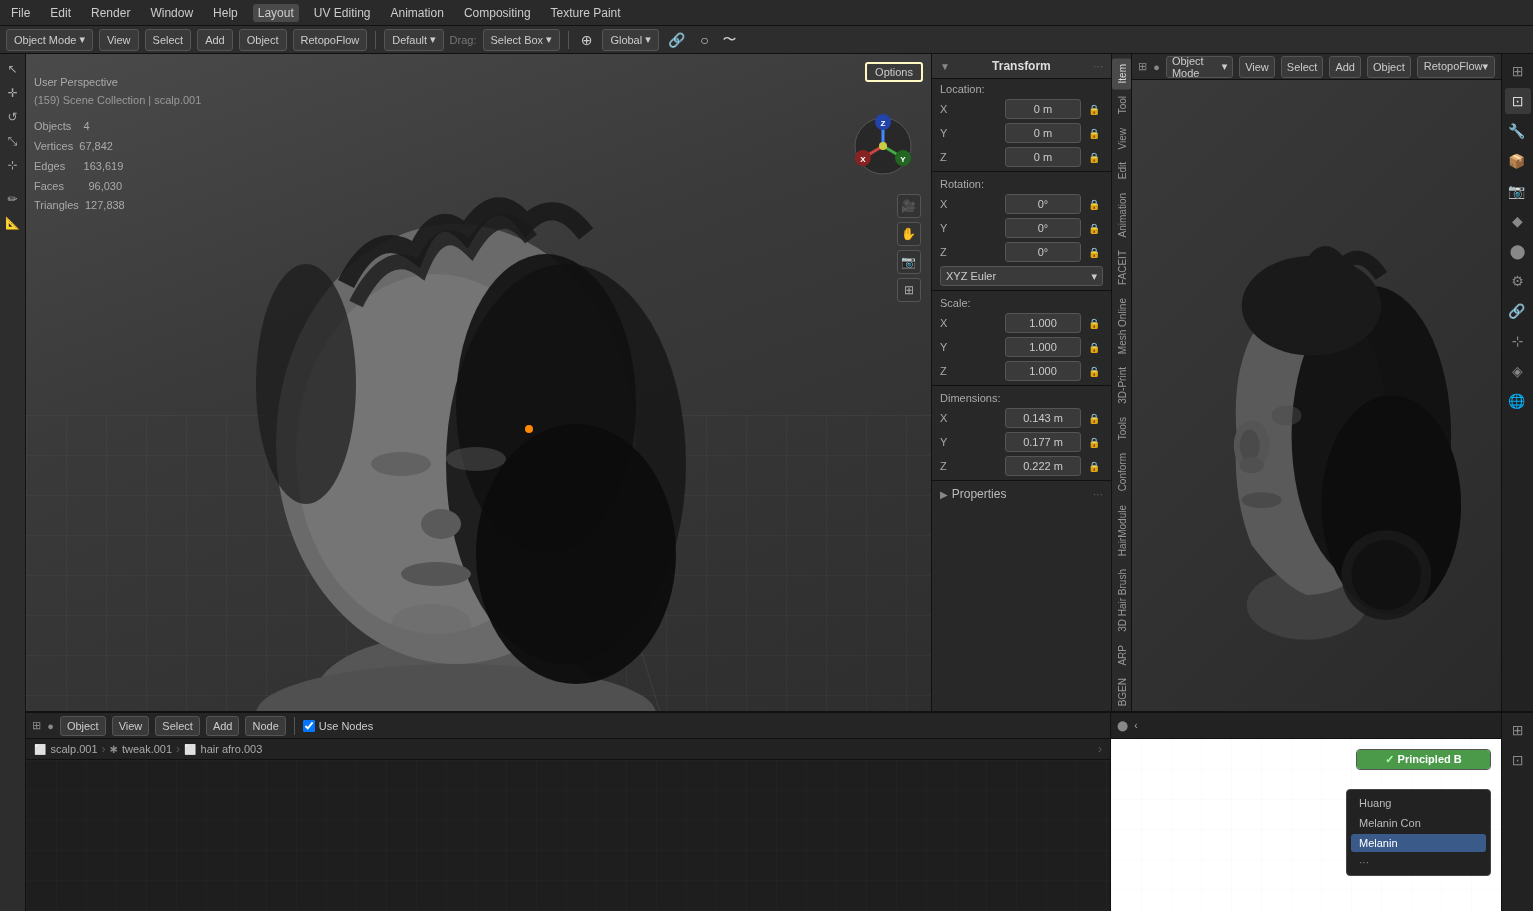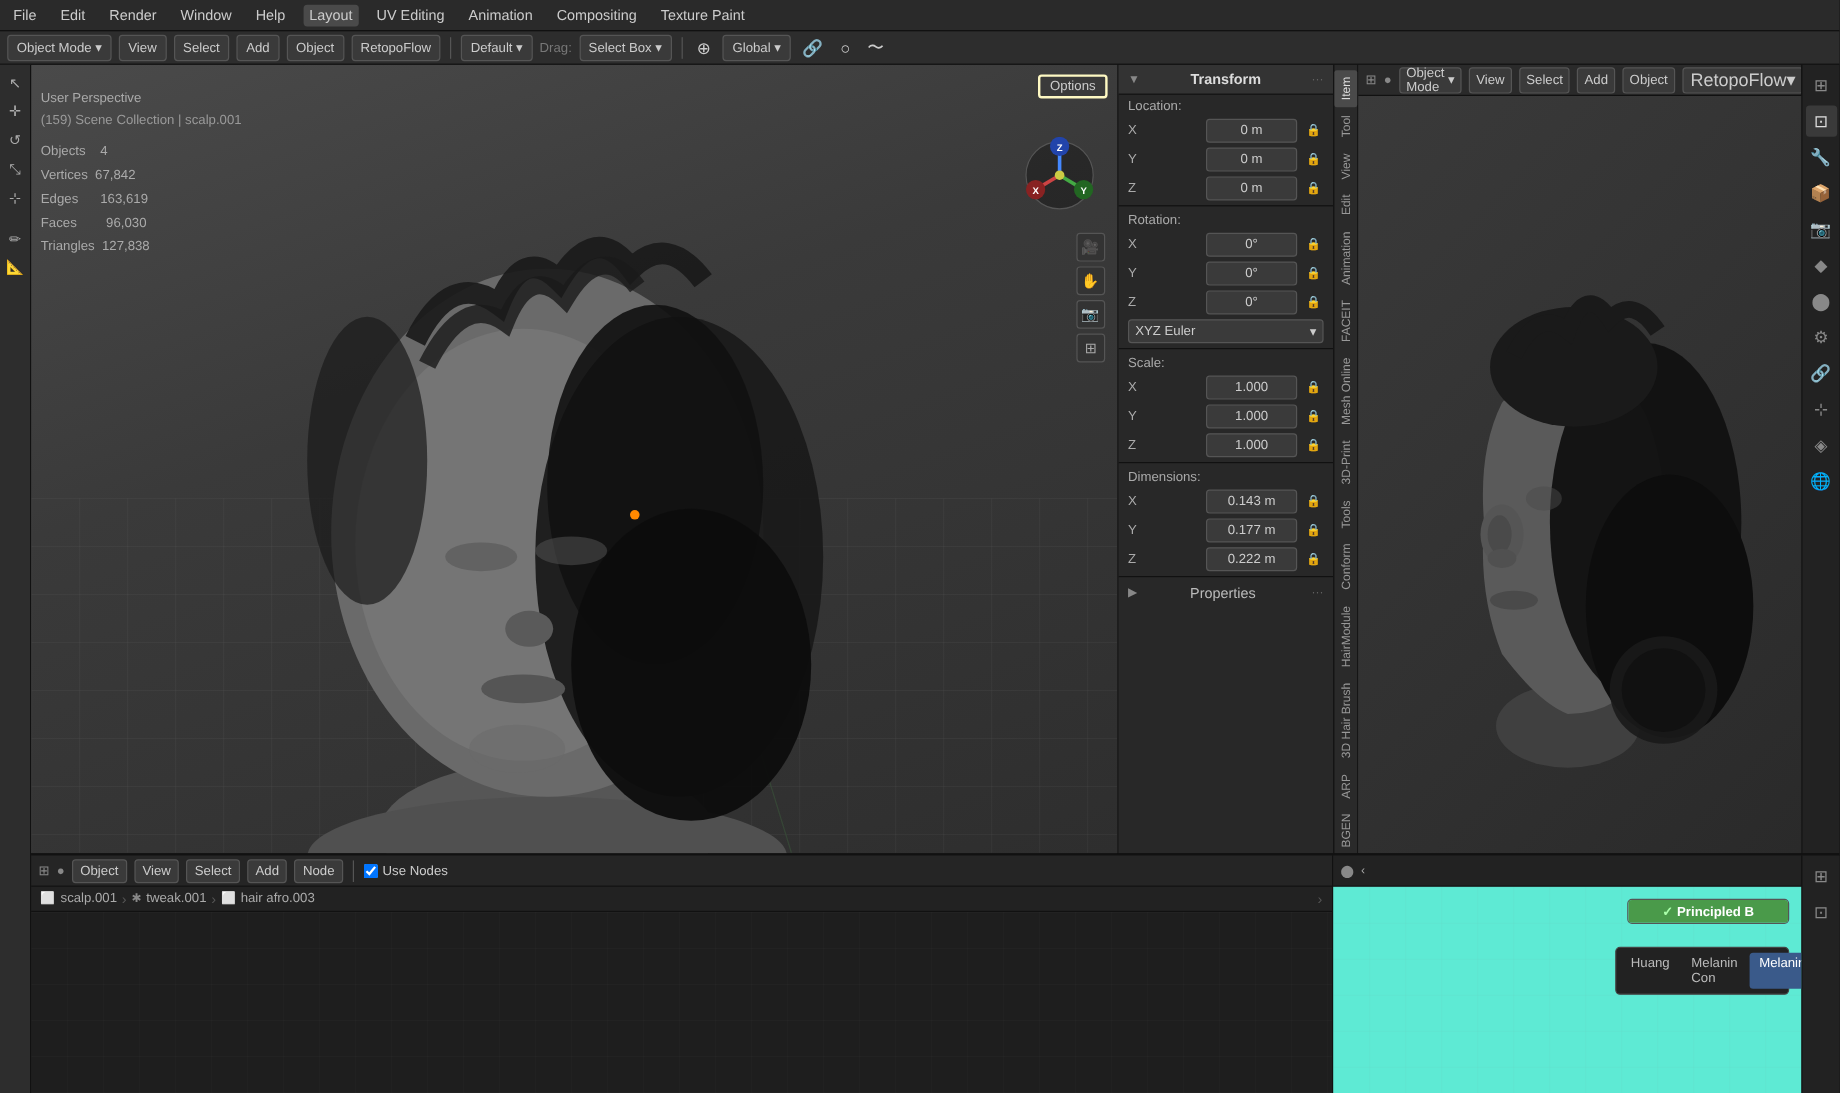--- a/index.html
+++ b/index.html
@@ -242,21 +242,20 @@
       cursor: pointer;
     }
     .properties-triangle {
       margin-right: 4px;
       color: #888;
       font-size: 10px;
     }
     .properties-label {
       color: #bbb;
       font-size: 12px;
-      margin-left: 40px;
     }
     .section-dots {
       margin-left: auto;
       color: #666;
       font-size: 10px;
     }
 
     
     .vertical-tabs {
       width: 20px;
@@ -416,21 +415,21 @@
       align-items: center;
       gap: 4px;
       font-size: 11px;
       color: #ccc;
     }
     .checkbox-item input { width: 12px; height: 12px; }
 
     .node-list {
       padding: 4px;
       display: flex;
-      flex-direction: row;
+      flex-direction: column;
       gap: 2px;
     }
     .node-list-item {
       padding: 3px 8px;
       font-size: 11px;
       color: #bbb;
       cursor: pointer;
       border-radius: 3px;
     }
     .node-list-item.selected { background: #3a5a8a; color: #fff; }
@@ -720,21 +719,21 @@
         <div class="right-3d-toolbar">
           <span style="font-size:11px;color:#888;cursor:pointer">⊞</span>
           <span style="font-size:11px;color:#888;cursor:pointer">●</span>
           <div class="toolbar-btn" style="font-size:11px;padding:1px 5px;">
             <span>Object Mode</span>▾
           </div>
           <div class="toolbar-btn" style="font-size:11px;padding:1px 5px;">View</div>
           <div class="toolbar-btn" style="font-size:11px;padding:1px 5px;">Select</div>
           <div class="toolbar-btn" style="font-size:11px;padding:1px 5px;">Add</div>
           <div class="toolbar-btn" style="font-size:11px;padding:1px 5px;">Object</div>
-          <div class="toolbar-btn" style="font-size:15px;padding:1px 6px;">RetopoFlow▾</div>
+          <div class="toolbar-btn" style="font-size:11px;padding:1px 6px;">RetopoFlow▾</div>
         </div>
 
         <div class="right-3d-viewport">
           <div class="right-3d-bg"></div>
 
           <svg style="position:absolute;inset:0;width:100%;height:100%;" viewBox="0 0 370 480">
 
             <ellipse cx="175" cy="450" rx="60" ry="35" fill="#404040"></ellipse>
 
             <path d="M 120 180 Q 100 220 105 280 Q 100 340 120 390 Q 150 430 175 440 Q 220 440 240 400 Q 260 360 255 300 Q 260 240 240 190 Q 220 150 175 145 Q 145 148 120 180 Z" fill="#5a5a5a"></path>
@@ -821,21 +820,21 @@
         </div>
       </div>
 
       <div style="display:flex;flex-direction:column;background:#1a1a1a;border-left:1px solid #111;">
 
         <div class="node-editor-toolbar" style="background:#222;border-bottom:1px solid #111;">
           <span style="font-size:10px;color:#888;">⬤</span>
           <span style="font-size:10px;color:#aaa;">‹</span>
         </div>
 
-        <div style="flex:1;position:relative;background:#5eead4;overflow:hidden;width:390px;">
+        <div style="flex:1;position:relative;background:#ffffff;overflow:hidden;width:390px;">
 
           <svg style="position:absolute;inset:0;width:100%;height:100%;opacity:0.15">
             <defs>
               <pattern id="nodegrid2" width="30" height="30" patternUnits="userSpaceOnUse">
                 <path d="M 30 0 L 0 0 0 30" fill="none" stroke="#888" stroke-width="0.5"></path>
               </pattern>
             </defs>
             <rect width="100%" height="100%" fill="url(#nodegrid2)"></rect>
           </svg>
 

